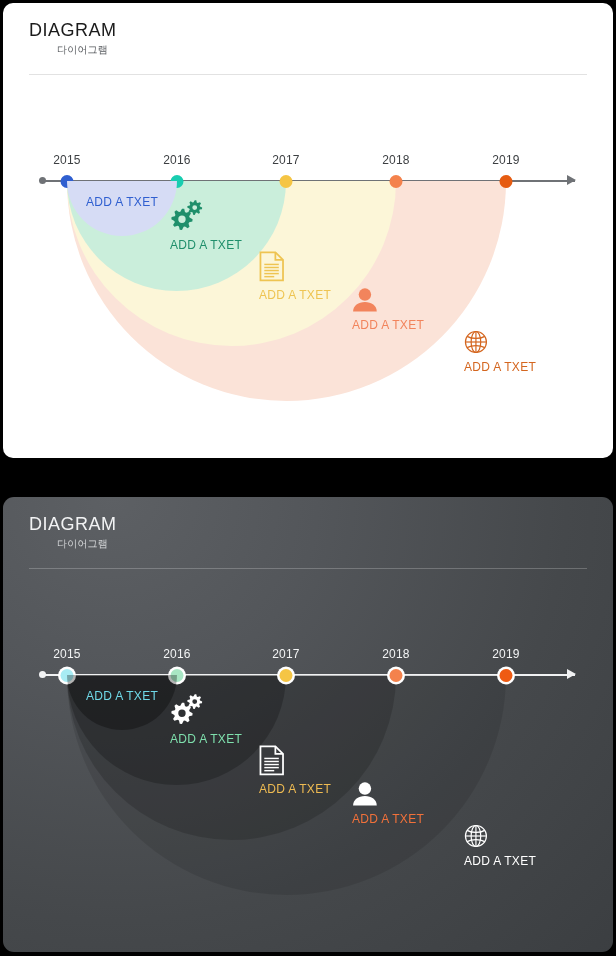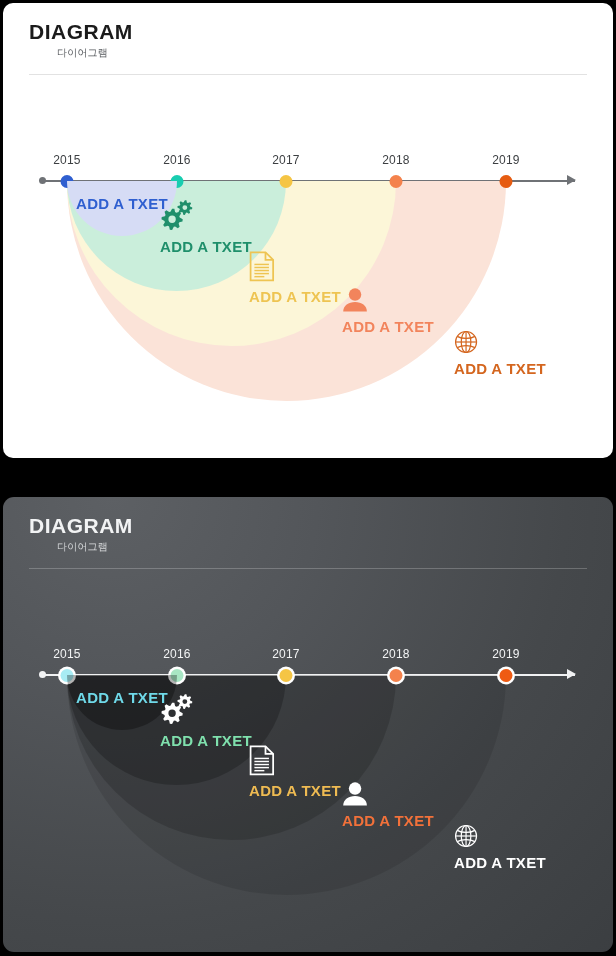--- a/index.html
+++ b/index.html
@@ -34,25 +34,25 @@
     top: 497px;
     height: 455px;
     border-radius: 11px;
     background:
       radial-gradient(120% 150% at 18% 0%, #5d6064 0%, #53565a 28%, #45484b 62%, #3a3d40 100%);
   }
 
   
   .hdr { position: absolute; left: 26px; top: 18px; }
   .hdr-title {
-    font-size: 21px;
+    font-size: 18px;
     letter-spacing: .5px;
     line-height: 1;
     color: #1b1b1b;
-    font-weight: 700;
+    font-weight: 400;
   }
   .hdr-sub {
     font-size: 10px;
     color: #55585c;
     margin-top: 4px;
     margin-left: 28px;
     letter-spacing: .2px;
   }
   .slide-dark .hdr-title { color: #f2f3f4; }
   .slide-dark .hdr-sub   { color: #d8dadc; }
@@ -124,22 +124,22 @@
 
   
   .item {
     position: absolute;
     transform: translateX(-50%);
     text-align: center;
     white-space: nowrap;
     z-index: 8;
   }
   .item-label {
-    font-size: 15px;
-    font-weight: bold;
+    font-size: 12px;
+    font-weight: normal;
     letter-spacing: .3px;
     line-height: 1;
   }
   .item-icon {
     display: block;
     margin: 0 auto 7px auto;
     line-height: 0;
   }
   .item-icon svg { display: block; }
 </style>

